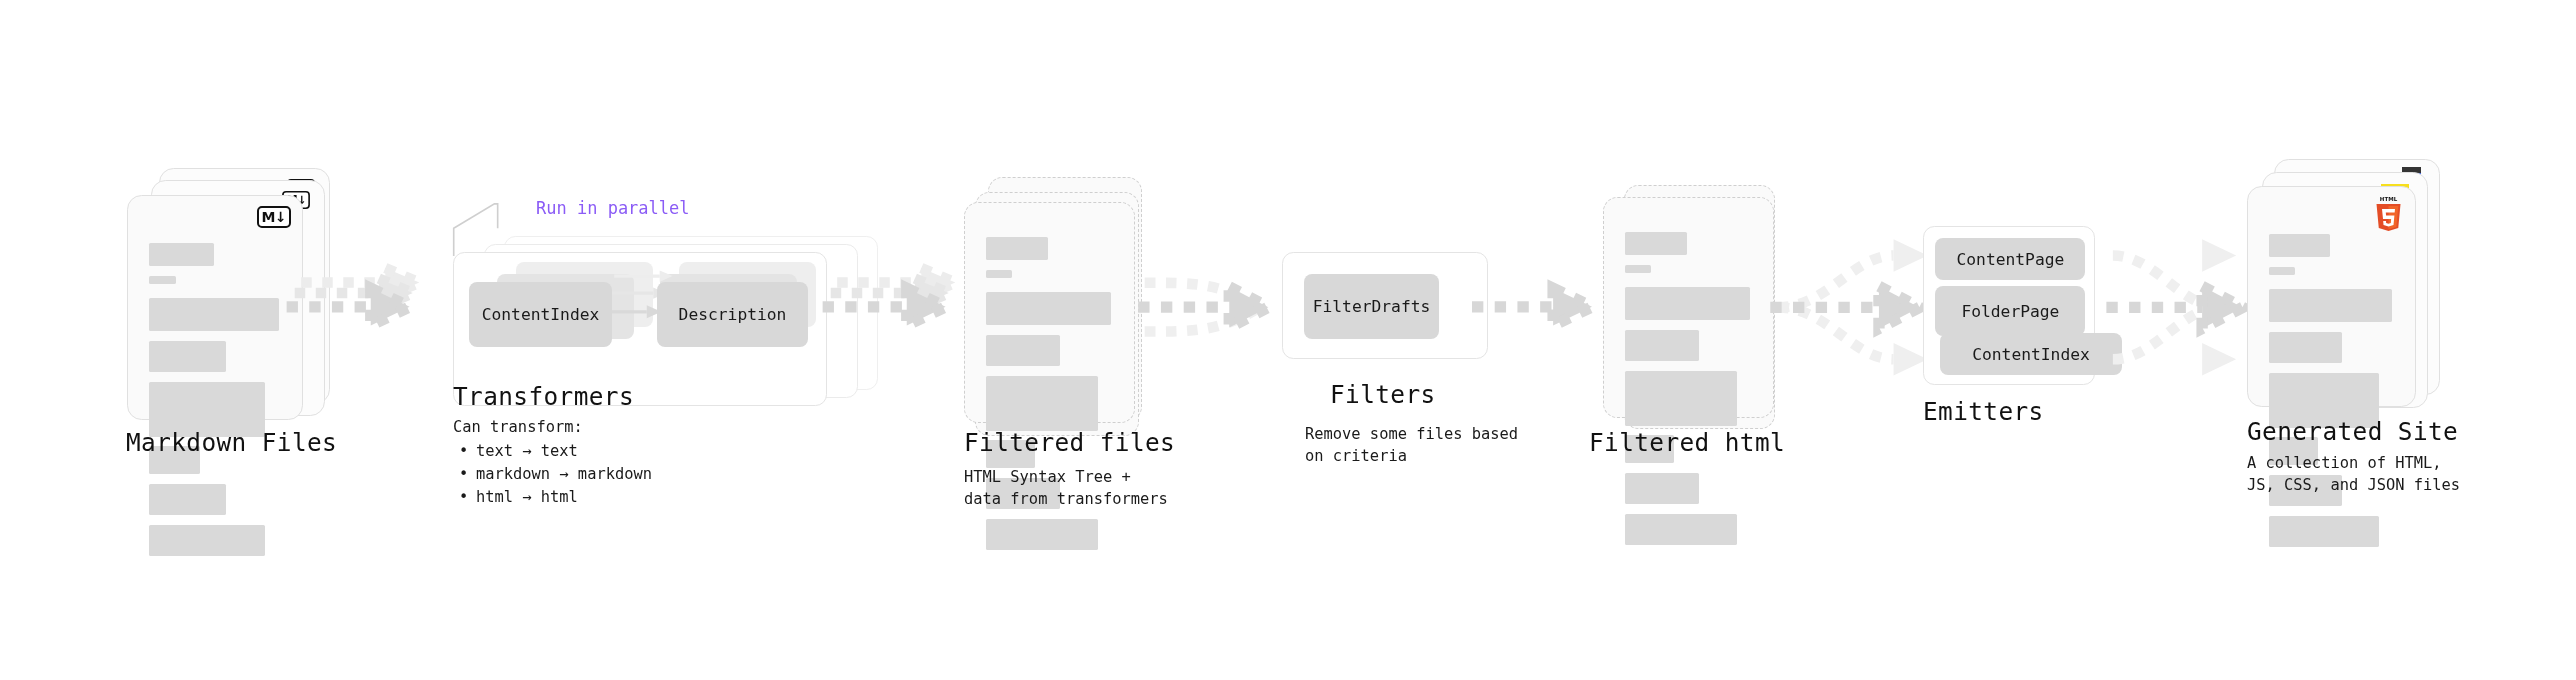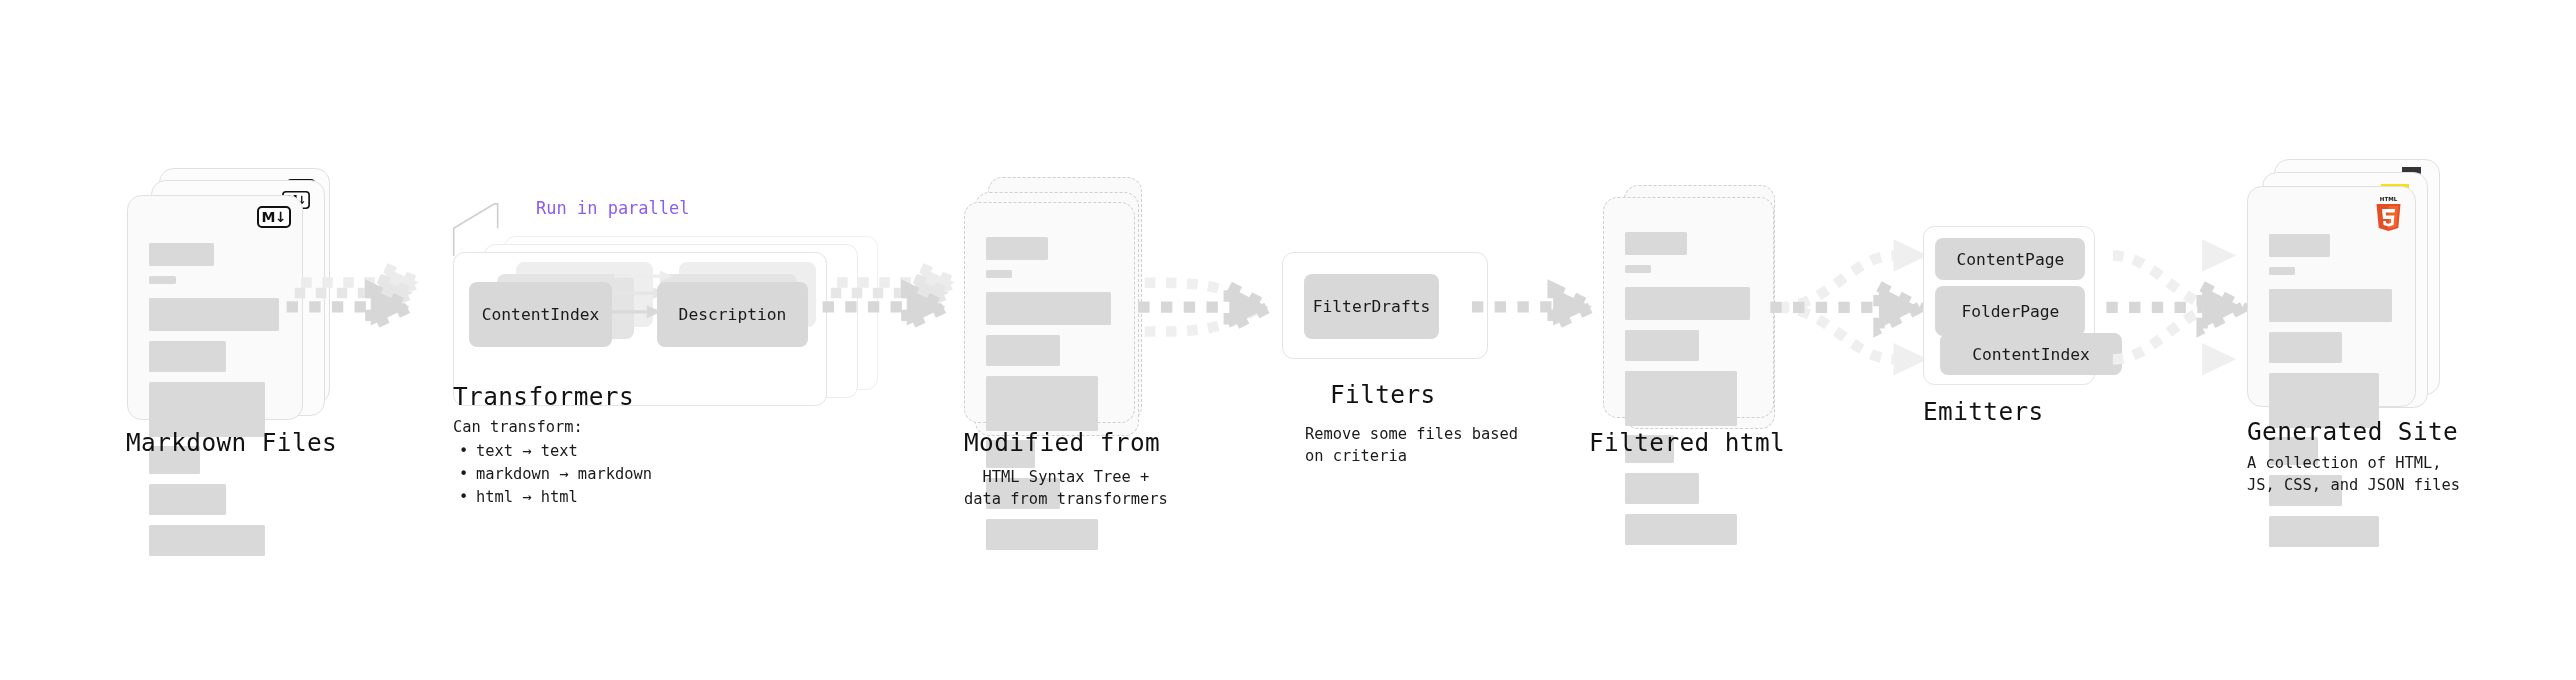--- a/index.html
+++ b/index.html
@@ -237,22 +237,22 @@
         <div class="bar h-sub"></div>
         <div class="bar r1"></div>
         <div class="bar r2"></div>
         <div class="bar r3"></div>
         <div class="bar r4"></div>
         <div class="bar r5"></div>
         <div class="bar r6"></div>
       </div>
     </div>
   </div>
-  <div class="label-title" style="left:964px; top:428px;">Modified from</div>
-  <div class="label-desc" style="left:964px; top:466px;text-align:center;">HTML Syntax Tree +
+  <div class="label-title" style="left:964px; top:428px;">Filtered files</div>
+  <div class="label-desc" style="left:964px; top:466px;">HTML Syntax Tree +
 data from transformers</div>
 
   <svg class="arrows" style="left:1138px; top:260px;" width="163" height="122" viewBox="0 0 200 150">
     <g fill="none" stroke-width="13" stroke-dasharray="13 13">
       <path d="M8,88 C70,88 100,88 150,58" stroke="#efefef"></path>
       <path d="M8,28 C70,28 100,28 150,58" stroke="#efefef"></path>
     </g>
     <g stroke="#d7d7d7" stroke-width="14" stroke-dasharray="14 14" fill="#d7d7d7">
       <line x1="0" y1="58" x2="112" y2="58"></line>
       <polygon points="112,33 160,58 112,83"></polygon>

